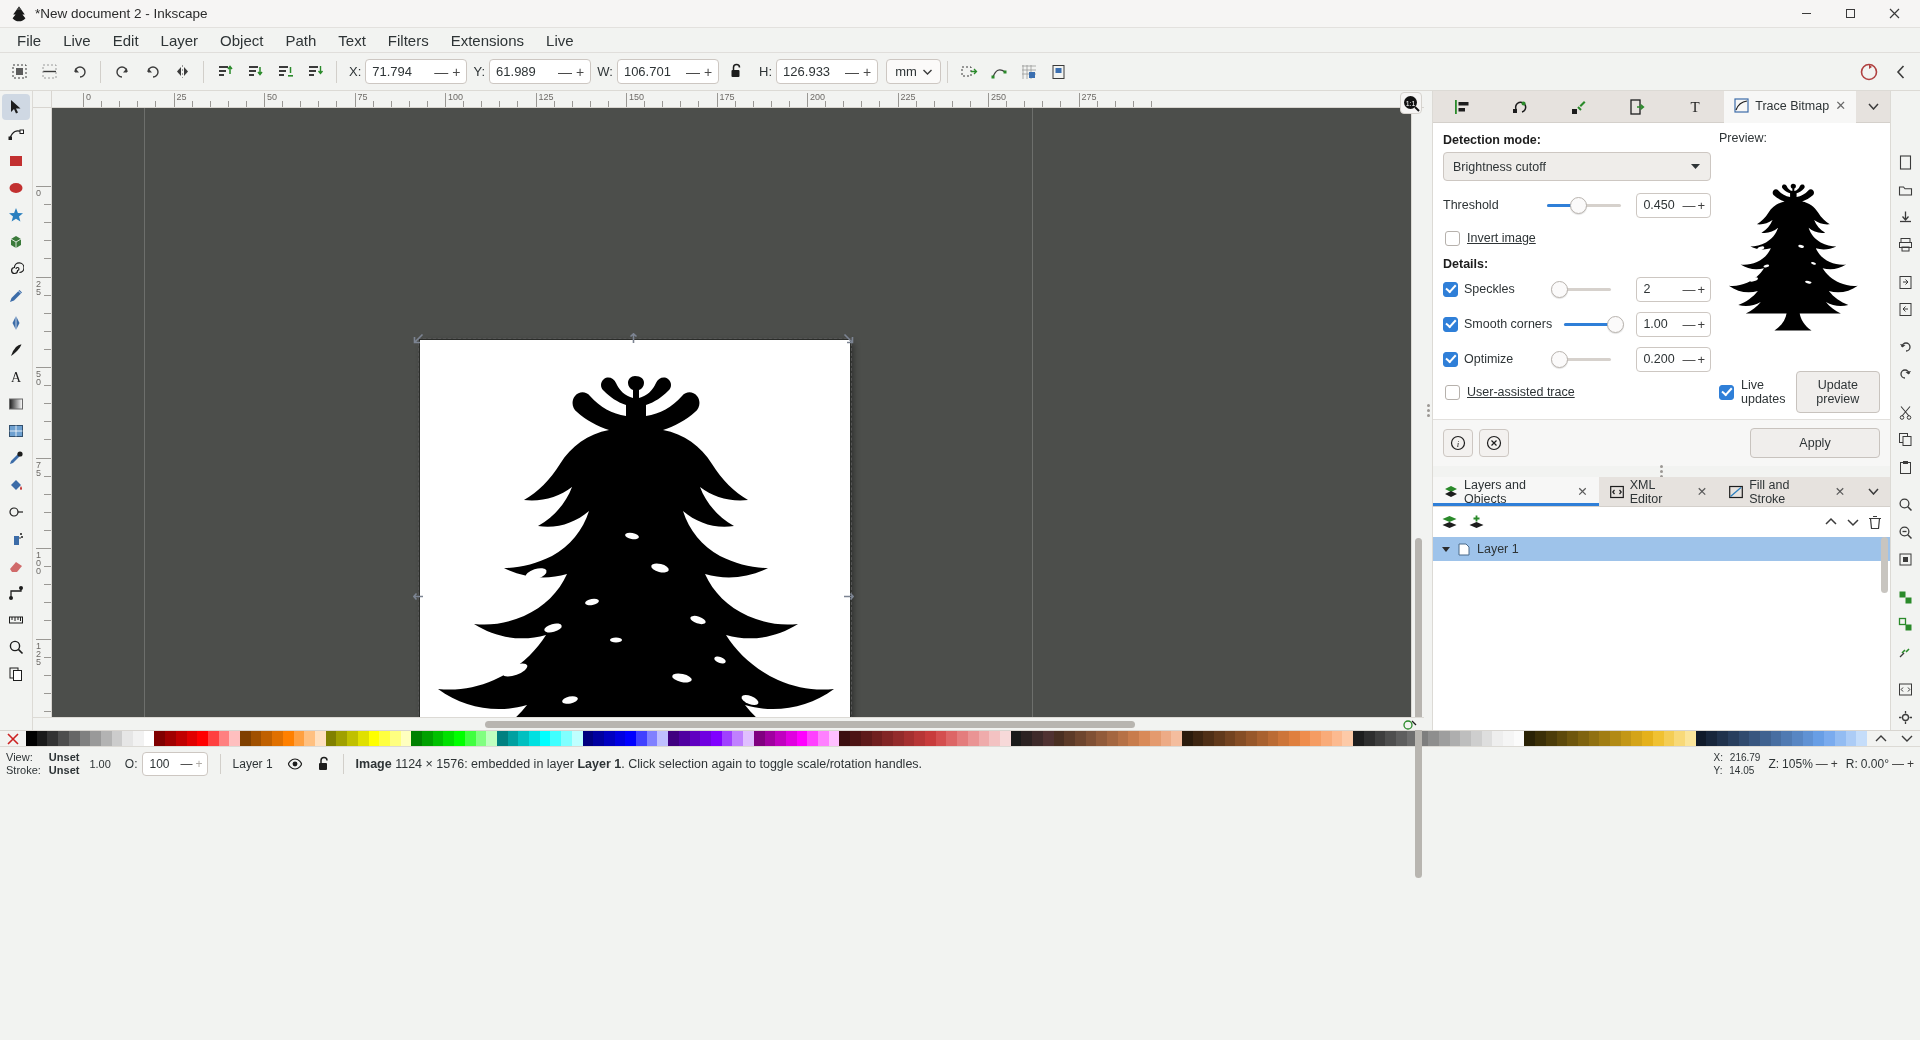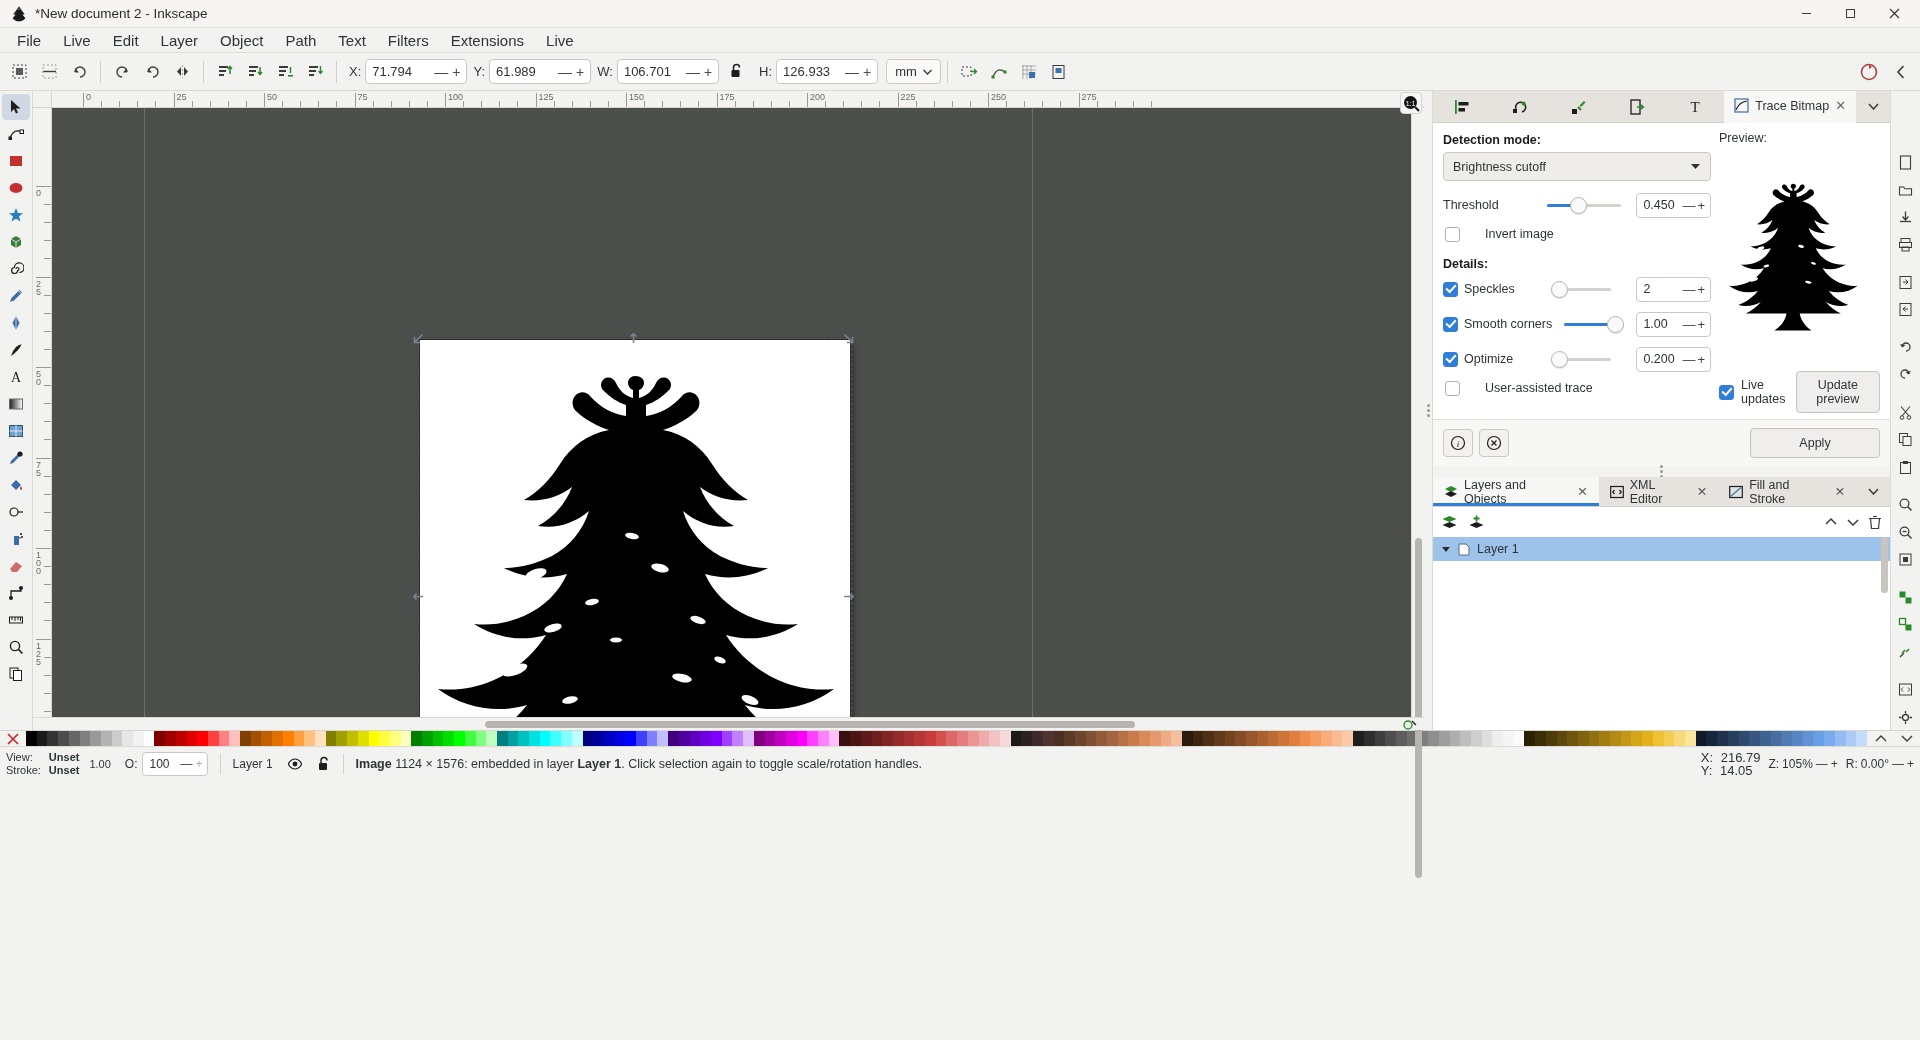--- a/index.html
+++ b/index.html
@@ -172,21 +172,21 @@
   }
   .spinbox .v { width: 44px; padding: 0 6px; font-size: 12.5px; }
   .spinbox .pm { display: flex; align-items: center; padding-right: 4px; color: #3f3f3f; font-size: 13px; }
   .spinbox .pm span { padding: 0 1px; }
 
   .chk { width: 15px; height: 15px; border: 1px solid #b6b1ac; border-radius: 3px; background: #fff;
          display: flex; align-items: center; justify-content: center; flex: none; }
   .chk.on { background: #2f7fd8; border-color: #2f7fd8; }
   .chk.on::after { content: ''; width: 4px; height: 8px; border: solid #fff; border-width: 0 2px 2px 0;
                    transform: rotate(42deg) translate(-1px,-1px); }
-  .chkrow { display: flex; align-items: flex-start; gap: 25px; height: 22px; margin-bottom: 8px; }
+  .chkrow { display: flex; align-items: center; gap: 7px; height: 22px; margin-bottom: 8px; text-decoration: underline; }
 
   .previewlbl { font-size: 12.5px; color: #2e3436; margin-bottom: 4px; }
   .previewbox { width: 148px; height: 212px; background: #fff; display:flex; align-items:center; justify-content:center;}
   .liveupdate { display:flex; align-items:center; gap:7px; margin-top: 10px; }
   .btn {
     background: #f0eeec; border: 1px solid #c8c3be; border-radius: 4px;
     font-size: 12.5px; padding: 6px 12px; color: #2e3436;
   }
   .actionrow { display: flex; align-items: center; gap: 6px; padding: 8px 10px; background:#f7f7f6;
                border-top: 1px solid #e2e0dd; }
@@ -229,21 +229,21 @@
   }
   .fillstroke { display: grid; grid-template-columns: auto auto; gap: 0 8px; font-size: 11px; line-height: 13px; }
   .fillstroke b { font-weight: bold; }
   .ofield { display:flex; align-items:center; gap: 4px; margin-left: 8px;}
   .ofield .box { height: 24px; border:1px solid #cdc7c2; border-radius:4px; background:#fff;
                  display:flex; align-items:center; padding: 0 4px; }
   .ofield .box .v { width: 34px; font-size: 12px; padding-left:3px;}
   .sep { width:1px; height: 20px; background:#d2cfca; margin: 0 6px;}
   .statusmsg { font-size: 12.5px; color: #2e3436; white-space: nowrap; overflow: hidden; }
   .coords { margin-left: auto; display: flex; align-items: center; gap: 8px; }
-  .xy { font-size: 13px; line-height: 13px; }
+  .xy { font-size: 10px; line-height: 13px; }
   .zoombox { display:flex; align-items:center; gap:3px; }
   .zoombox .v { font-size:12px; }
   svg { display: block; }
 </style>
 </head>
 <body>
 
 <div class="app">
 
   <div class="titlebar">

